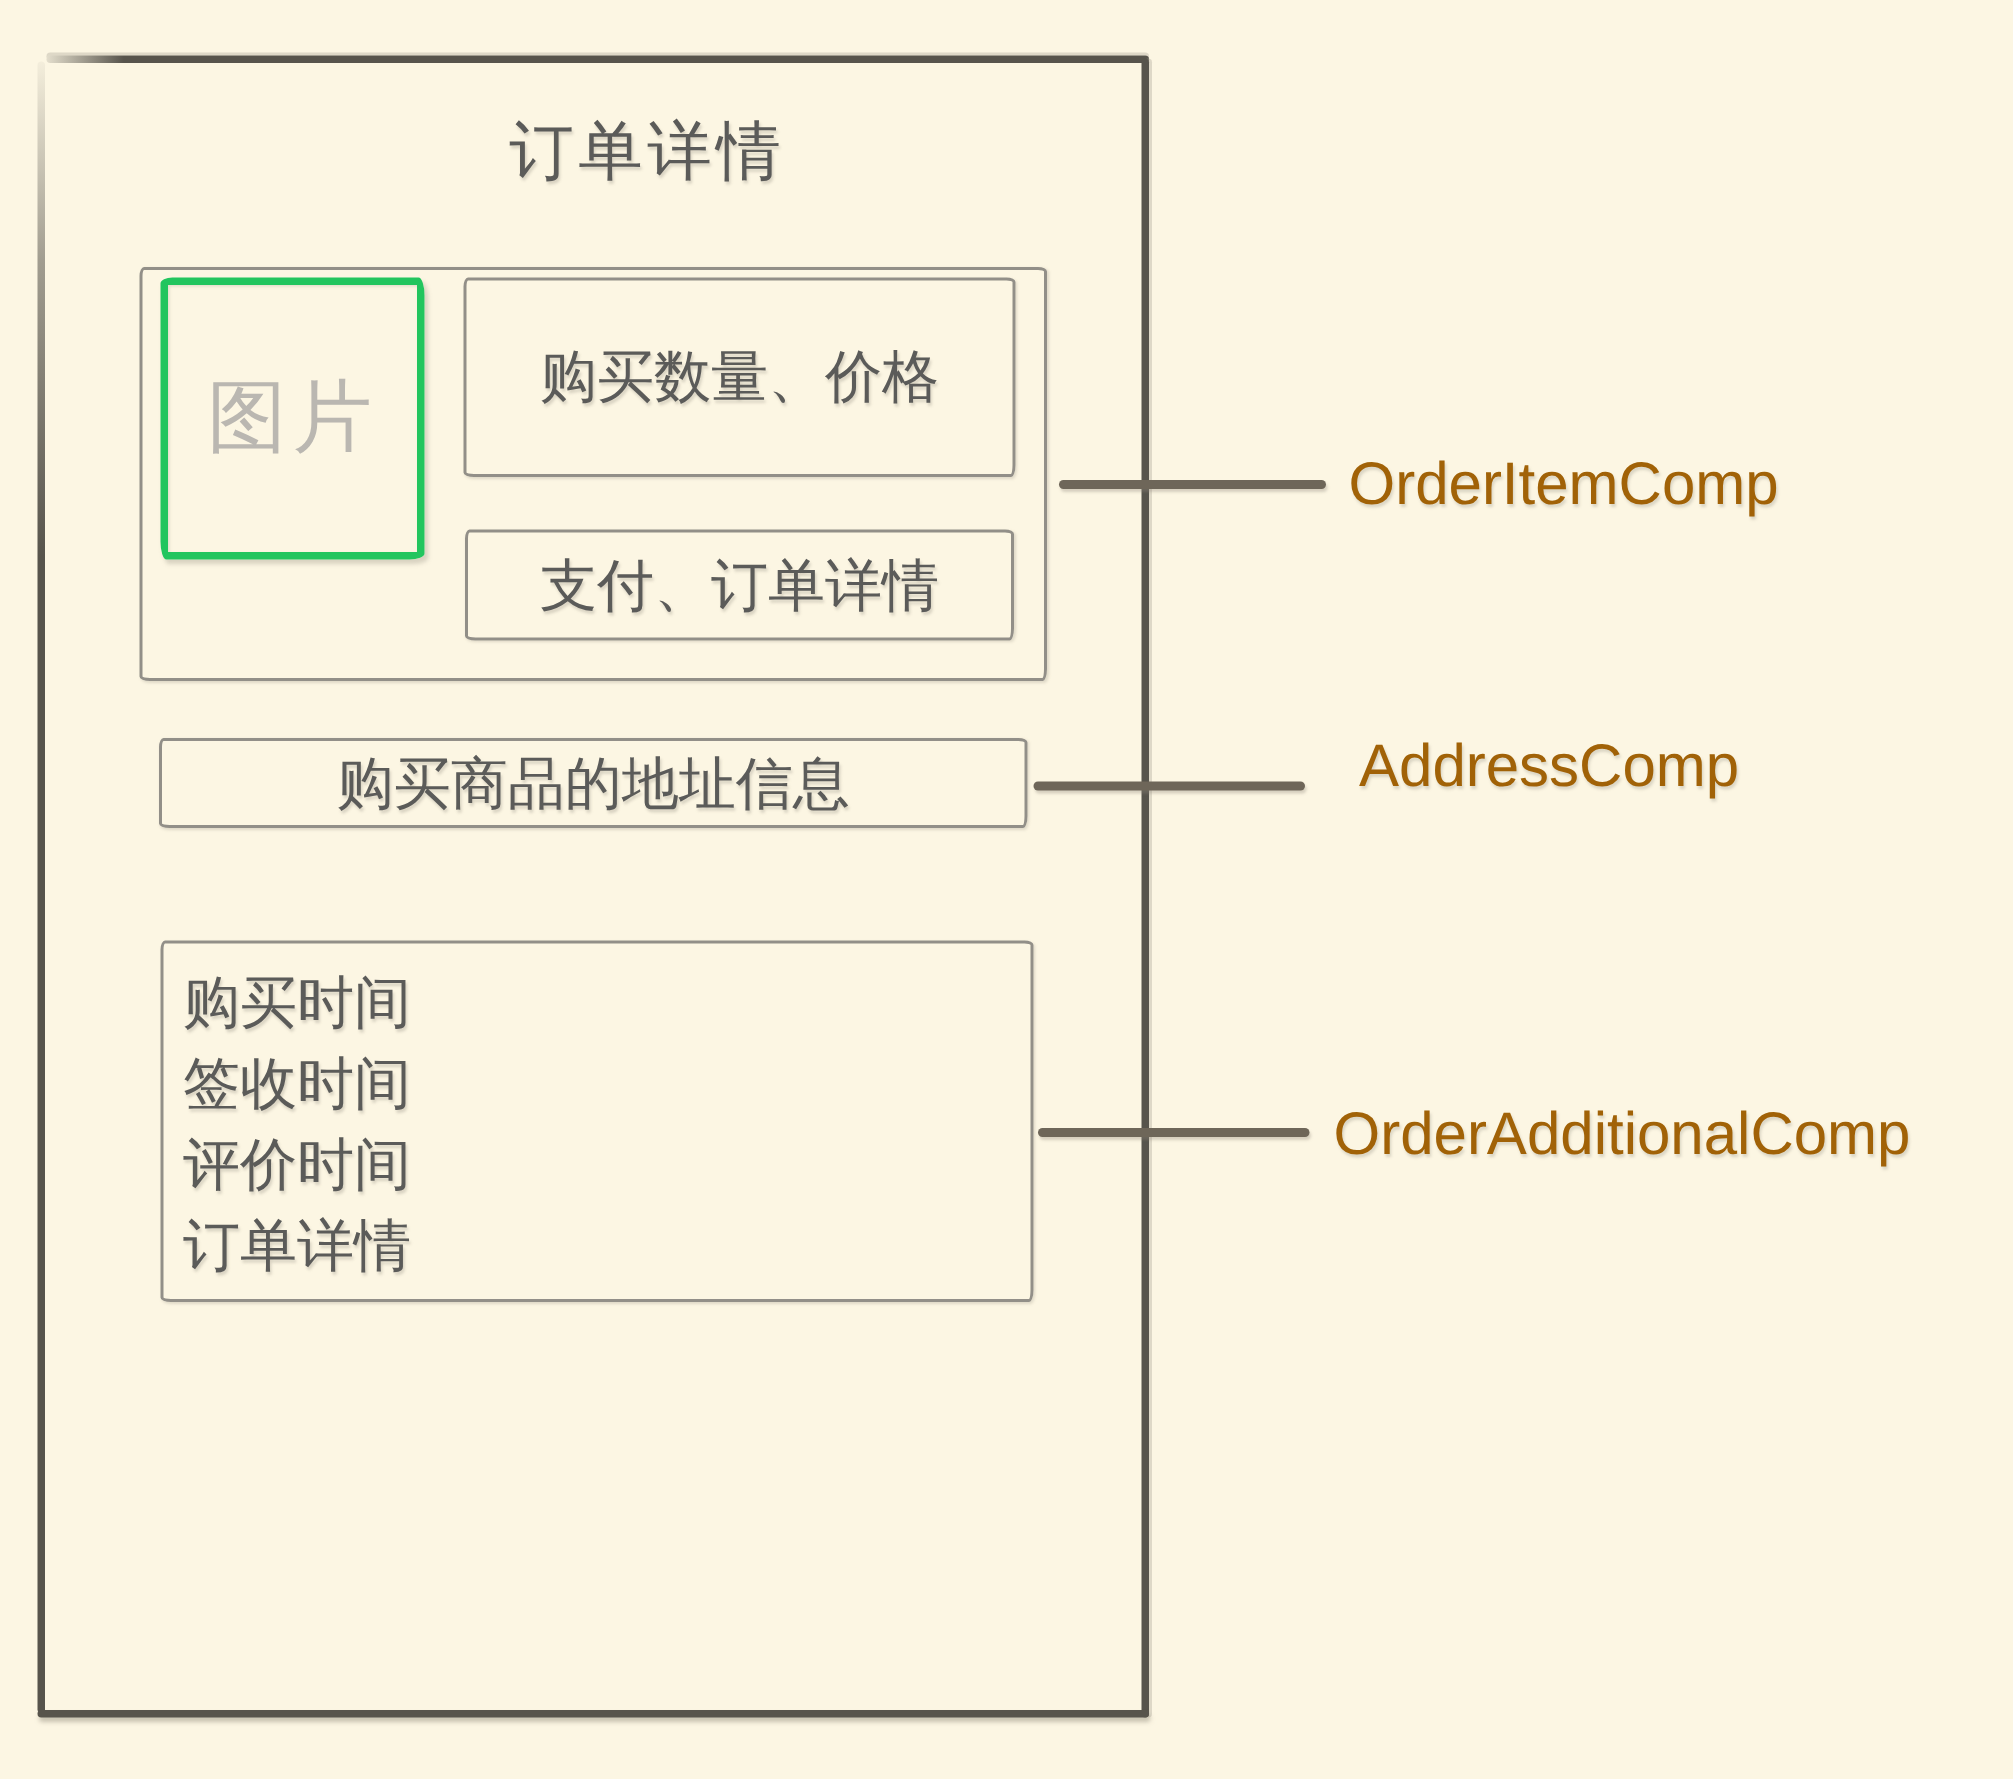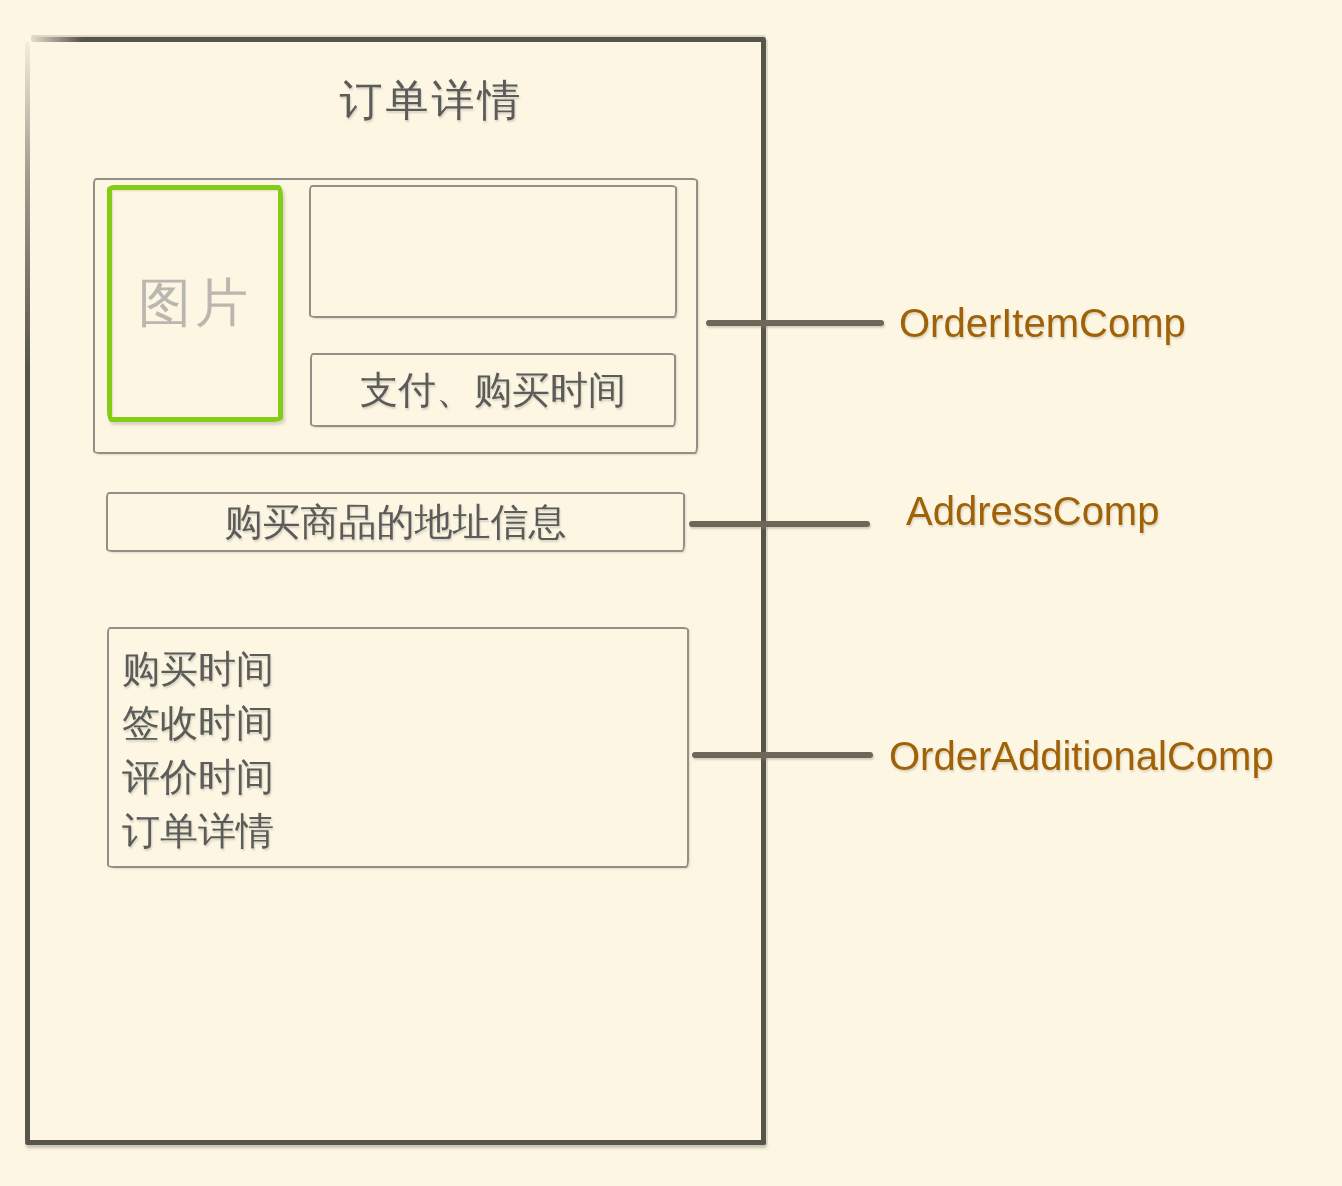--- a/index.html
+++ b/index.html
@@ -61,22 +61,22 @@
     font-size: 43px;
     letter-spacing: 3px;
     z-index: 3;
     padding-left: 36px;
   }
 
   .order-item-box { left: 93px; top: 178px; width: 605px; height: 276px; }
 
   .image-box {
     position: absolute;
-    left: 107px; top: 185px; width: 176px; height: 237px;
-    border: 5px solid #84cc16;
+    left: 107px; top: 185px; width: 176px; height: 188px;
+    border: 5px solid #22c55e;
     border-radius: 8px 4px 10px 4px / 4px 12px 4px 12px;
     box-sizing: border-box;
     box-shadow: 2px 3px 3px rgba(150,143,128,0.35),
                 inset 1px 1px 2px rgba(150,143,128,0.25);
     display: flex; align-items: center; justify-content: center;
     z-index: 3;
   }
   .image-box span {
     font-size: 53px;
     color: #bab7b1;
@@ -145,22 +145,23 @@
   <div class="frame-line frame-bottom"></div>
   <div class="frame-line frame-left"></div>
 
   <div class="page-title cjk">订单详情</div>
 
   <div class="box order-item-box"></div>
   <div class="image-box">
     <span>图片</span>
   </div>
   <div class="box product-box">
+    <div class="cjk">购买数量、价格</div>
   </div>
-  <div class="box buttons-box cjk">支付、购买时间</div>
+  <div class="box buttons-box cjk">支付、订单详情</div>
 
   <div class="box address-box cjk">购买商品的地址信息</div>
 
   <div class="box additional-box">
     <div class="cjk">购买时间</div>
     <div class="cjk">签收时间</div>
     <div class="cjk">评价时间</div>
     <div class="cjk">订单详情</div>
   </div>
 

